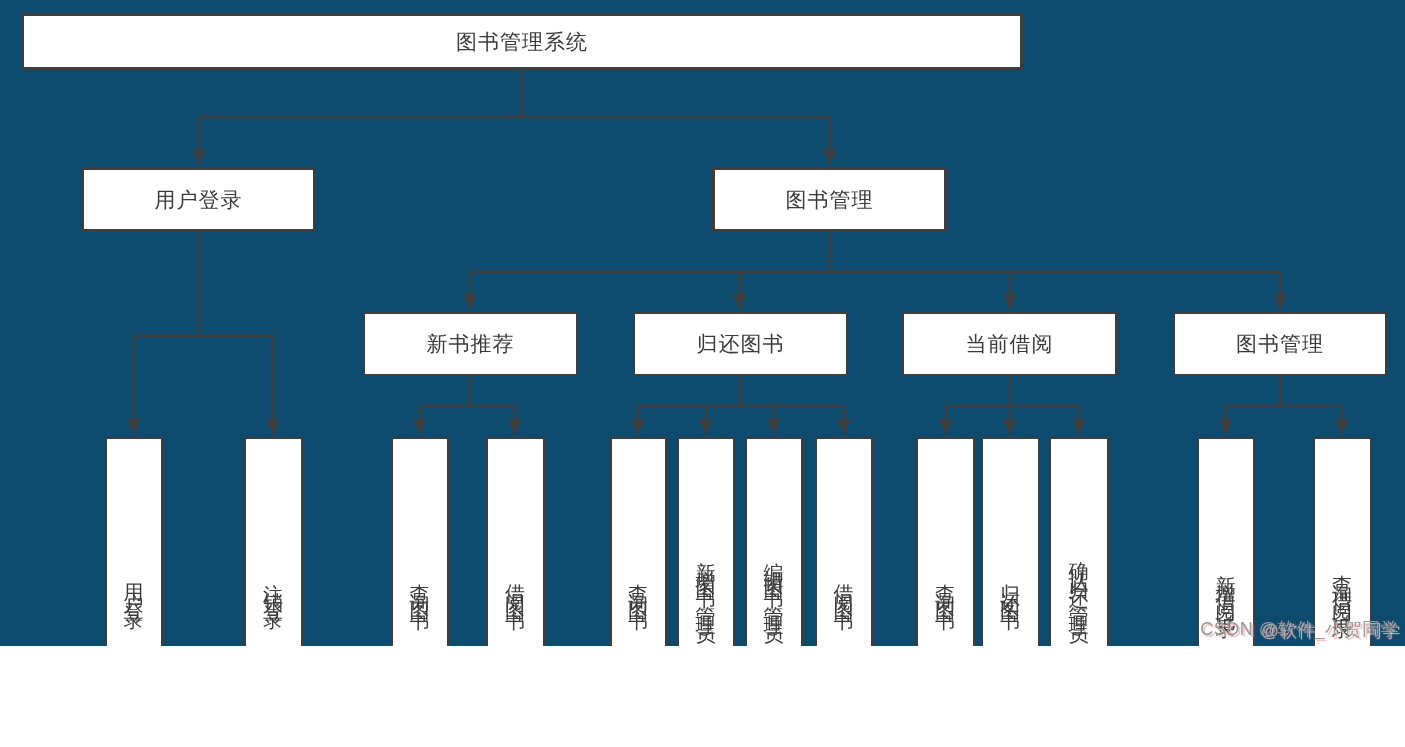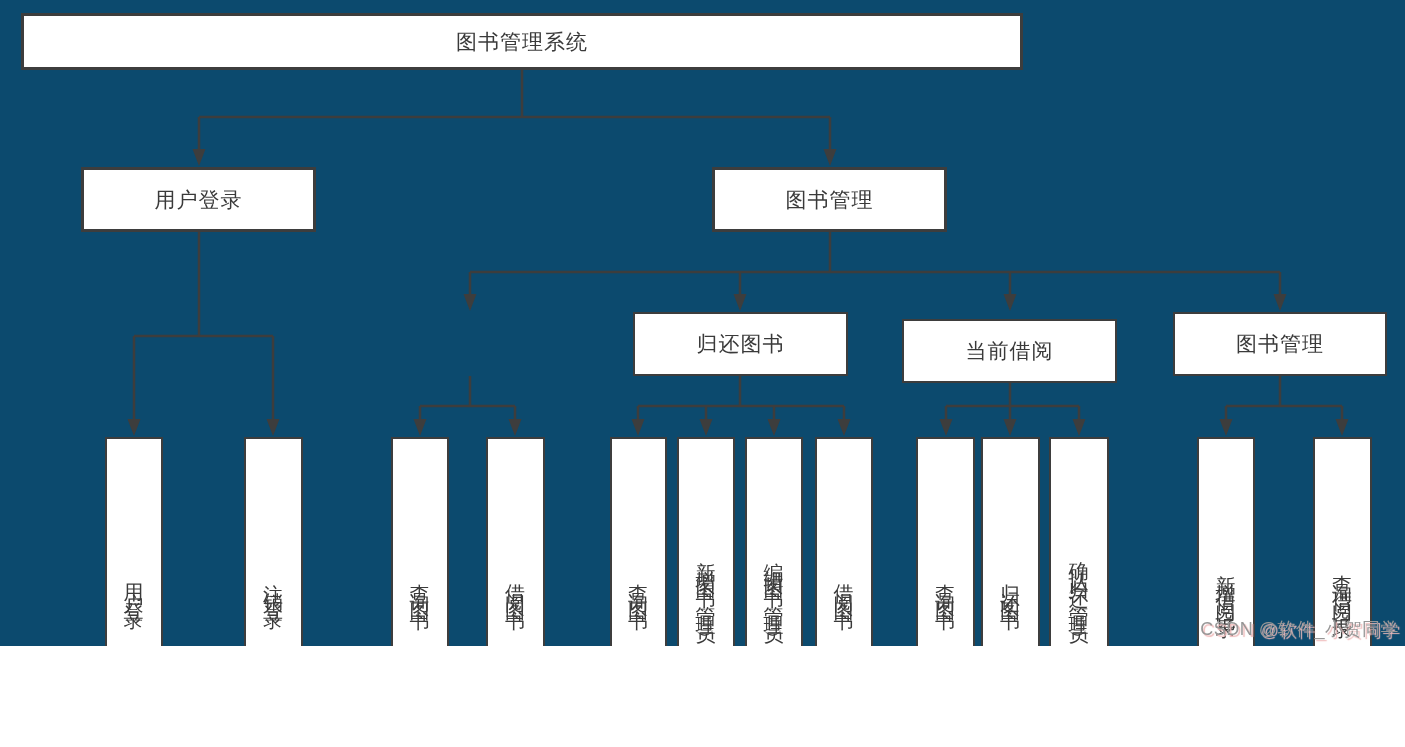--- a/index.html
+++ b/index.html
@@ -45,21 +45,21 @@
     white-space:nowrap;
   }
   
   #n-root{left:21px;top:13px;width:1002px;height:57px;}
   
   #n-user-login{left:81px;top:167px;width:235px;height:65px;}
   #n-book-management{left:712px;top:167px;width:235px;height:65px;}
   
   #n-new-book{left:363px;top:312px;width:215px;height:64px;}
   #n-book-borrow{left:633px;top:312px;width:215px;height:64px;}
-  #n-current-borrow{left:902px;top:319px;width:215px;height:64px;}
+  #n-current-borrow{left:902px;top:312px;width:215px;height:64px;}
   #n-borrow-records{left:1173px;top:312px;width:214px;height:64px;}
   
   #l0{left:105px;top:437px;width:58px;height:298px;}
   #l1{left:244px;top:437px;width:59px;height:298px;}
   #l2{left:391px;top:437px;width:58px;height:298px;}
   #l3{left:486px;top:437px;width:59px;height:298px;}
   #l4{left:610px;top:437px;width:57px;height:298px;}
   #l5{left:677px;top:437px;width:58px;height:298px;}
   #l6{left:745px;top:437px;width:58px;height:298px;}
   #l7{left:815px;top:437px;width:58px;height:298px;}
@@ -119,20 +119,23 @@
     <span>图书管理系统</span>
   </div>
 
   <div id="n-user-login" class="hbox">
     <span>用户登录</span>
   </div>
   <div id="n-book-management" class="hbox">
     <span>图书管理</span>
   </div>
 
+  <div id="n-new-book" class="hbox thin">
+    <span>新书推荐</span>
+  </div>
   <div id="n-book-borrow" class="hbox thin">
     <span>归还图书</span>
   </div>
   <div id="n-current-borrow" class="hbox thin">
     <span>当前借阅</span>
   </div>
   <div id="n-borrow-records" class="hbox thin">
     <span>图书管理</span>
   </div>
 

